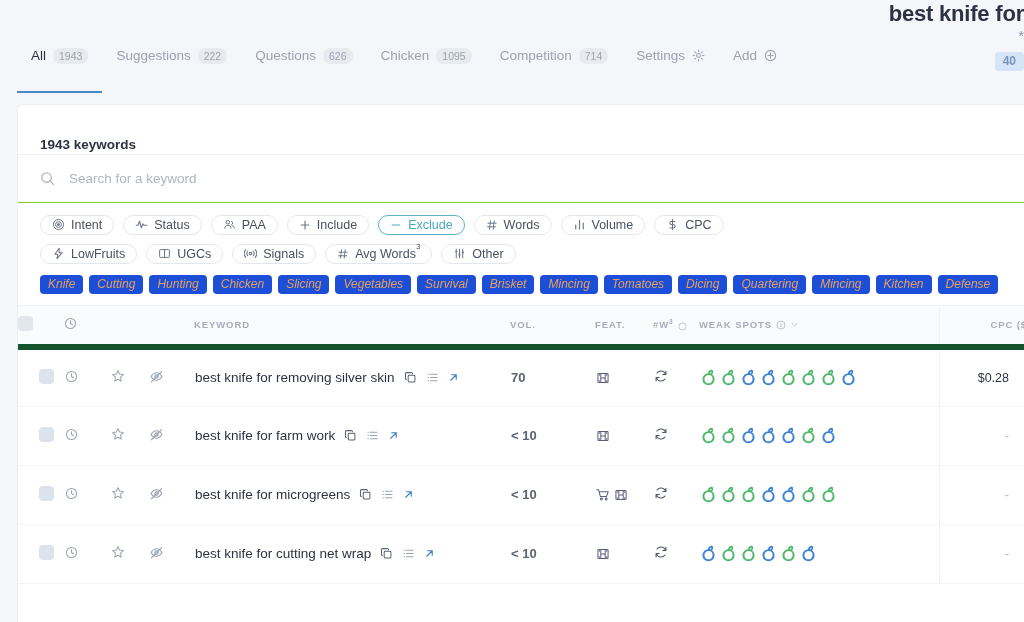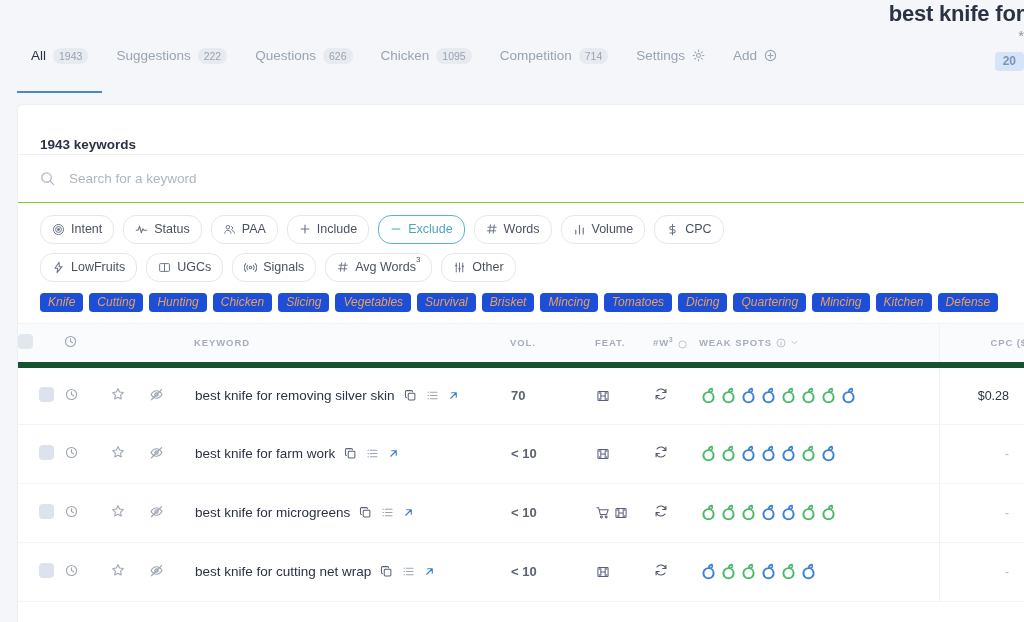--- a/index.html
+++ b/index.html
@@ -159,21 +159,21 @@
     align-items: center;
     gap: 6px;
     border: 1px solid #e3e7ed;
     border-radius: 13px;
     background: #fff;
     padding: 6px 11px 7px;
     font-size: 12.5px;
     color: #4a515f;
     cursor: pointer;
     white-space: nowrap;
-    height: 29px;
+    height: 20px;
   }
   .chip.selected {
     border-color: #5ab4c4;
     color: #4aa7bb;
   }
   .chip .chip-ic { display: inline-flex; color: #6b7384; }
   .chip.selected .chip-ic { color: #4aa7bb; }
   .chip sup { font-size: 8px; position: relative; top: -4px; }
 
   
@@ -272,21 +272,21 @@
   .fruit.g { color: #4cb96a; }
   .fruit.b { color: #3d82d4; }
 </style>
 </head>
 <body>
 
 <div class="topbar">
   <div class="title-row">
     <span class="page-title">best knife for</span>
     <span class="title-star">*</span>
-    <span class="title-badge">20</span>
+    <span class="title-badge">40</span>
   </div>
   <div class="tabs" id="tabbar">
       <div class="tab active">
         <span class="tab-label">All</span>
         <span class="tab-count">1943</span>
       </div>
       <div class="tab">
         <span class="tab-label">Suggestions</span>
         <span class="tab-count">222</span>
       </div>

